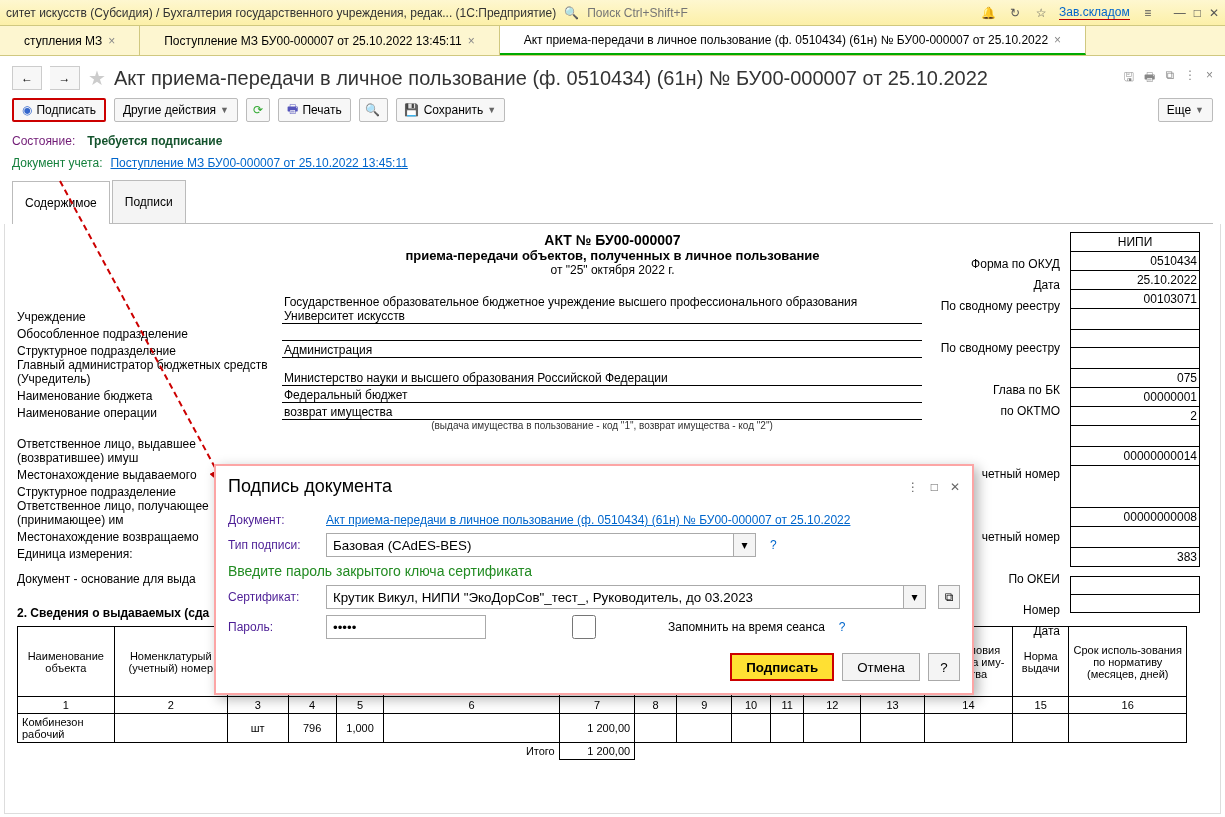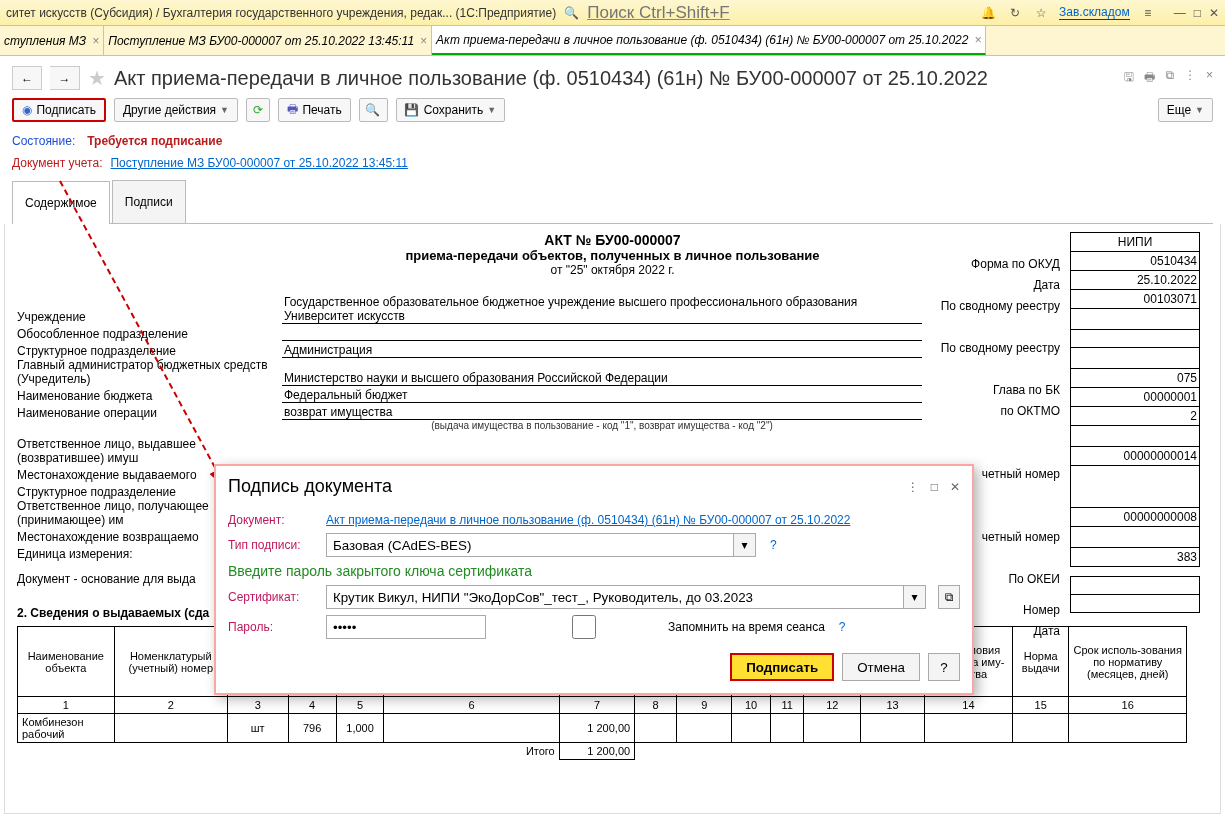--- a/index.html
+++ b/index.html
@@ -2,31 +2,31 @@
 <html><head>
 <meta charset="utf-8">
 <style>
 * { box-sizing: border-box; margin: 0; padding: 0; }
 html, body { width: 1225px; height: 817px; font-family: Arial, sans-serif; font-size: 12px; overflow: hidden; background: #fff; }
 
 
 .appbar { height: 26px; background: linear-gradient(#fef7d0, #fcf0a8); border-bottom: 1px solid #d0c880; display: flex; align-items: center; padding: 0 6px; gap: 8px; }
 .appbar .title-text { flex: 0 0 auto; white-space: nowrap; color: #333; }
 .appbar .search { flex: 1; display: flex; align-items: center; gap: 4px; }
-.appbar .search input { width: 220px; border: none; background: transparent; padding: 2px 4px; color: #888; font-size: 17px; text-decoration: underline; }
+.appbar .search input { width: 220px; border: none; background: transparent; padding: 2px 4px; color: #888; font-size: 12px; }
 .appbar .search .mag { color: #888; }
 .appbar .right-icons { display: flex; align-items: center; gap: 10px; }
 .appbar .right-icons .ic { width: 16px; height: 16px; display: inline-flex; align-items: center; justify-content: center; color: #555; cursor: pointer; }
 .appbar .user-role { color: #0066cc; border-bottom: 1px solid #b00; cursor: pointer; }
 .appbar .winbtns { display: flex; gap: 8px; margin-left: 10px; }
 .appbar .winbtns span { cursor: pointer; color: #555; }
 
 
 .doctabs { height: 30px; background: #fdf6d0; display: flex; align-items: stretch; border-bottom: 1px solid #d0c880; }
-.doctab { display: flex; align-items: center; padding: 0 4px; border-right: 1px solid #d0c880; background: #fdf6d0; cursor: pointer; gap: 6px; font-style: italic; }
+.doctab { display: flex; align-items: center; padding: 0 24px; border-right: 1px solid #d0c880; background: #fdf6d0; cursor: pointer; gap: 6px; }
 .doctab.active { background: #fff; border-bottom: 2px solid #0a0; }
 .doctab .close { color: #888; cursor: pointer; }
 
 
 .main { position: relative; height: 761px; }
 
 
 .navrow { display: flex; align-items: center; gap: 8px; padding: 10px 12px 4px; }
 .navrow .navbtn { width: 30px; height: 24px; border: 1px solid #ccc; background: #f7f7f7; display: inline-flex; align-items: center; justify-content: center; cursor: pointer; }
 .navrow .navbtn + .navbtn { border-left: none; }
@@ -38,25 +38,25 @@
 
 .toolbar { display: flex; align-items: center; gap: 8px; padding: 4px 12px 10px; }
 .tbtn { height: 24px; border: 1px solid #bbb; background: #f7f7f7; padding: 0 8px; display: inline-flex; align-items: center; gap: 4px; cursor: pointer; border-radius: 2px; font-size: 12px; }
 .tbtn .drop { font-size: 9px; color: #666; }
 .tbtn.sign { border: 2px solid #c00; }
 .tbtn.icon-only { padding: 0 6px; }
 .toolbar .spacer { flex: 1; }
 
 
 .staterow { padding: 2px 12px 6px; display: flex; gap: 12px; align-items: center; }
-.staterow .lbl { color: #1d4ed8; }
-.staterow .val { font-weight: bold; color: #b91c1c; }
+.staterow .lbl { color: #701a75; }
+.staterow .val { font-weight: bold; color: #14532d; }
 
 .docref { padding: 2px 12px 10px; display: flex; gap: 8px; }
-.docref .lbl { color: #b91c1c; }
+.docref .lbl { color: #15803d; }
 .docref a { color: #0066cc; text-decoration: underline; }
 
 
 .itabs { padding: 0 12px; }
 .itabs .tabstrip { display: flex; border-bottom: 1px solid #bbb; }
 .itab { padding: 14px 12px; border: 1px solid #bbb; border-bottom: none; background: #f4f4f4; cursor: pointer; margin-right: 2px; }
 .itab.active { background: #fff; position: relative; top: 1px; }
 
 
 .docbody { position: relative; margin: 0 4px; padding: 8px 12px 16px; height: 590px; overflow: auto; border: 1px solid #ddd; border-top: none; }
@@ -90,21 +90,21 @@
 .arrow-svg { position: absolute; left: 0; top: 0; pointer-events: none; }
 
 
 .modal { position: absolute; left: 214px; top: 408px; width: 760px; background: #fff; border: 2px solid #fca5a5; box-shadow: 4px 4px 12px rgba(0,0,0,.3); z-index: 50; }
 .modal .titlebar { display: flex; align-items: center; padding: 10px 12px 6px; }
 .modal .titlebar h2 { font-size: 18px; font-weight: normal; flex: 1; }
 .modal .titlebar .wicons { display: flex; gap: 12px; color: #666; }
 .modal .titlebar .wicons span { cursor: pointer; }
 .modal .body { padding: 4px 12px 12px; }
 .modal .frow { display: flex; align-items: center; margin: 6px 0; gap: 8px; }
-.modal .frow .flbl { width: 90px; color: #be185d; }
+.modal .frow .flbl { width: 90px; color: #4c1d95; }
 .modal .frow a { color: #0066cc; text-decoration: underline; }
 .modal .combo { flex: 1; display: flex; }
 .modal .combo input { flex: 1; border: 1px solid #aaa; padding: 3px 6px; height: 24px; }
 .modal .combo .dd { width: 22px; border: 1px solid #aaa; border-left: none; background: #f4f4f4; display: flex; align-items: center; justify-content: center; cursor: pointer; }
 .modal .small-btn { width: 22px; height: 24px; border: 1px solid #aaa; background: #f4f4f4; margin-left: 4px; cursor: pointer; display: inline-flex; align-items: center; justify-content: center; }
 .modal .qmark { color: #0066cc; margin-left: 6px; cursor: pointer; }
 .modal .prompt { color: #228b22; font-size: 14px; margin: 6px 0; }
 .modal .pwd input { width: 160px; border: 1px solid #aaa; padding: 3px 6px; height: 24px; }
 .modal .actions { display: flex; justify-content: flex-end; gap: 8px; margin-top: 14px; }
 .modal .actions .btn { height: 28px; padding: 0 14px; border: 1px solid #aaa; background: #f4f4f4; cursor: pointer; }

